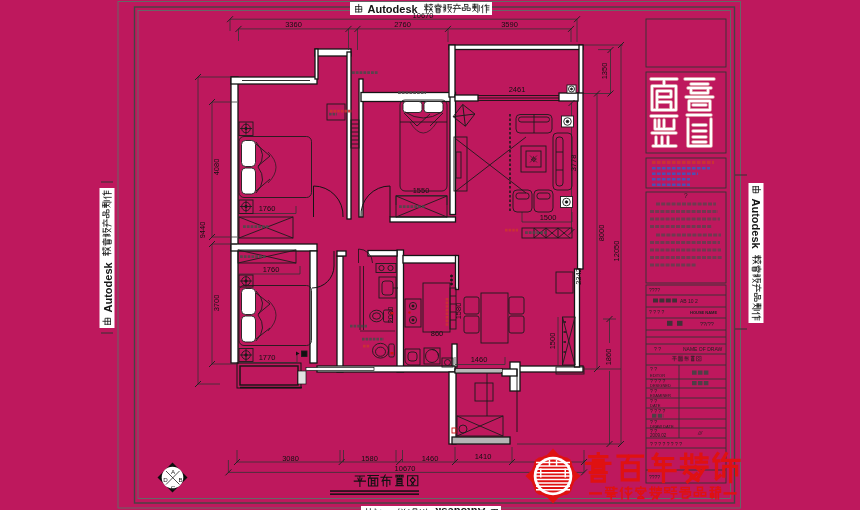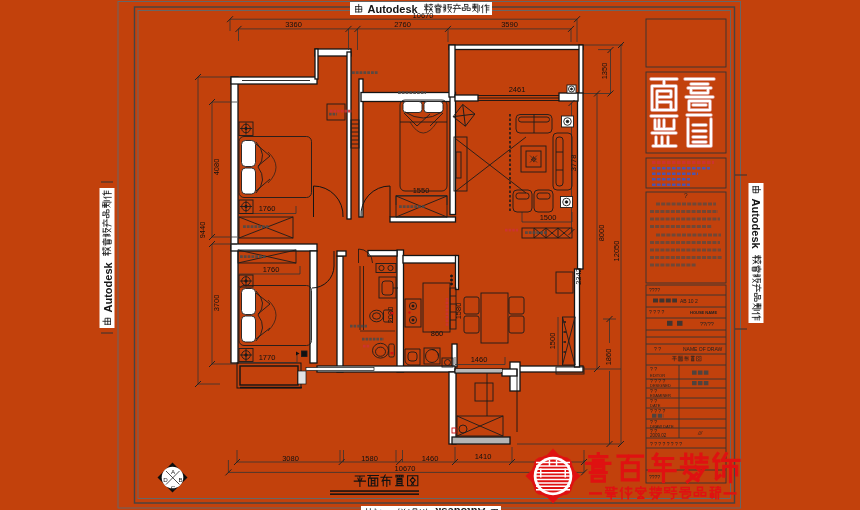--- a/index.html
+++ b/index.html
@@ -1,17 +1,17 @@
 <!DOCTYPE html>
 <html><head>
 <meta charset="utf-8">
 <style>
 html,body{margin:0;padding:0;background:#ffffff;}
 *{font-family:"Liberation Sans",sans-serif;}
-#page{position:relative;width:860px;height:510px;background:#c2410c;overflow:hidden;}
+#page{position:relative;width:860px;height:510px;background:#be185d;overflow:hidden;}
 </style>
 </head>
 <body>
 <div id="page">
 <svg width="860" height="510" viewBox="0 0 860 510">
 <defs>
   <g id="gYou">
           <path d="M18,28 h64 v58 h-64 M18,28 v58 M50,6 v80 M18,57 h64" fill="none"></path>
         </g>
   <g id="gJiao">

